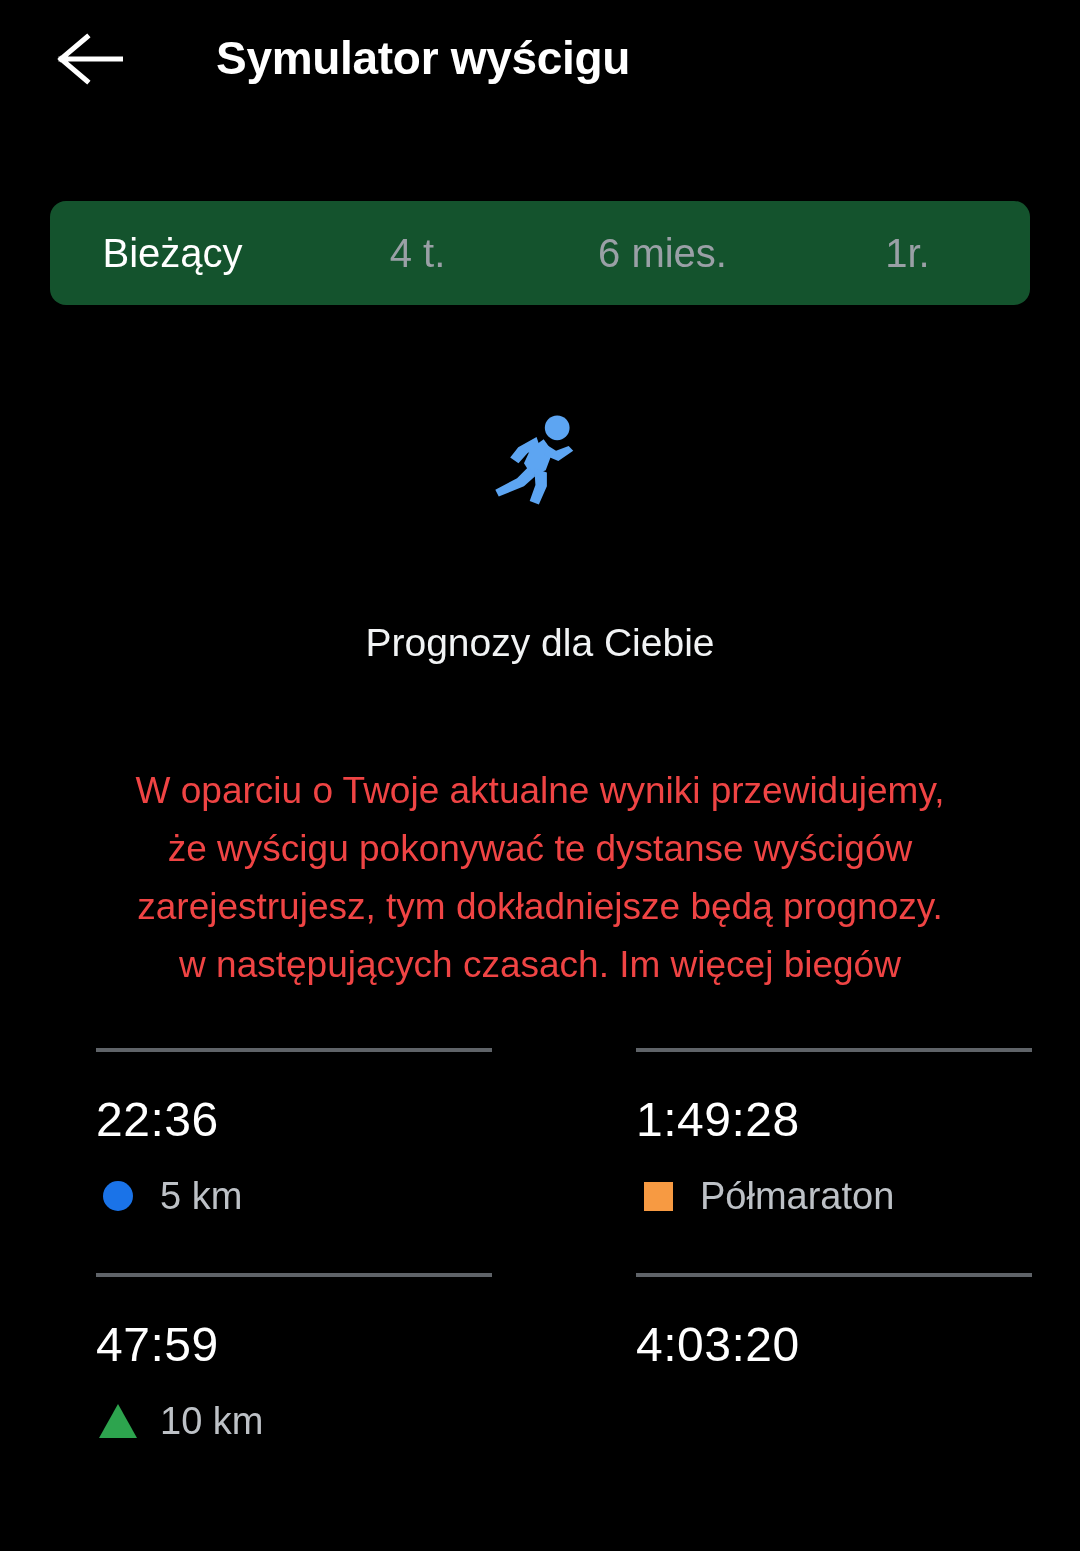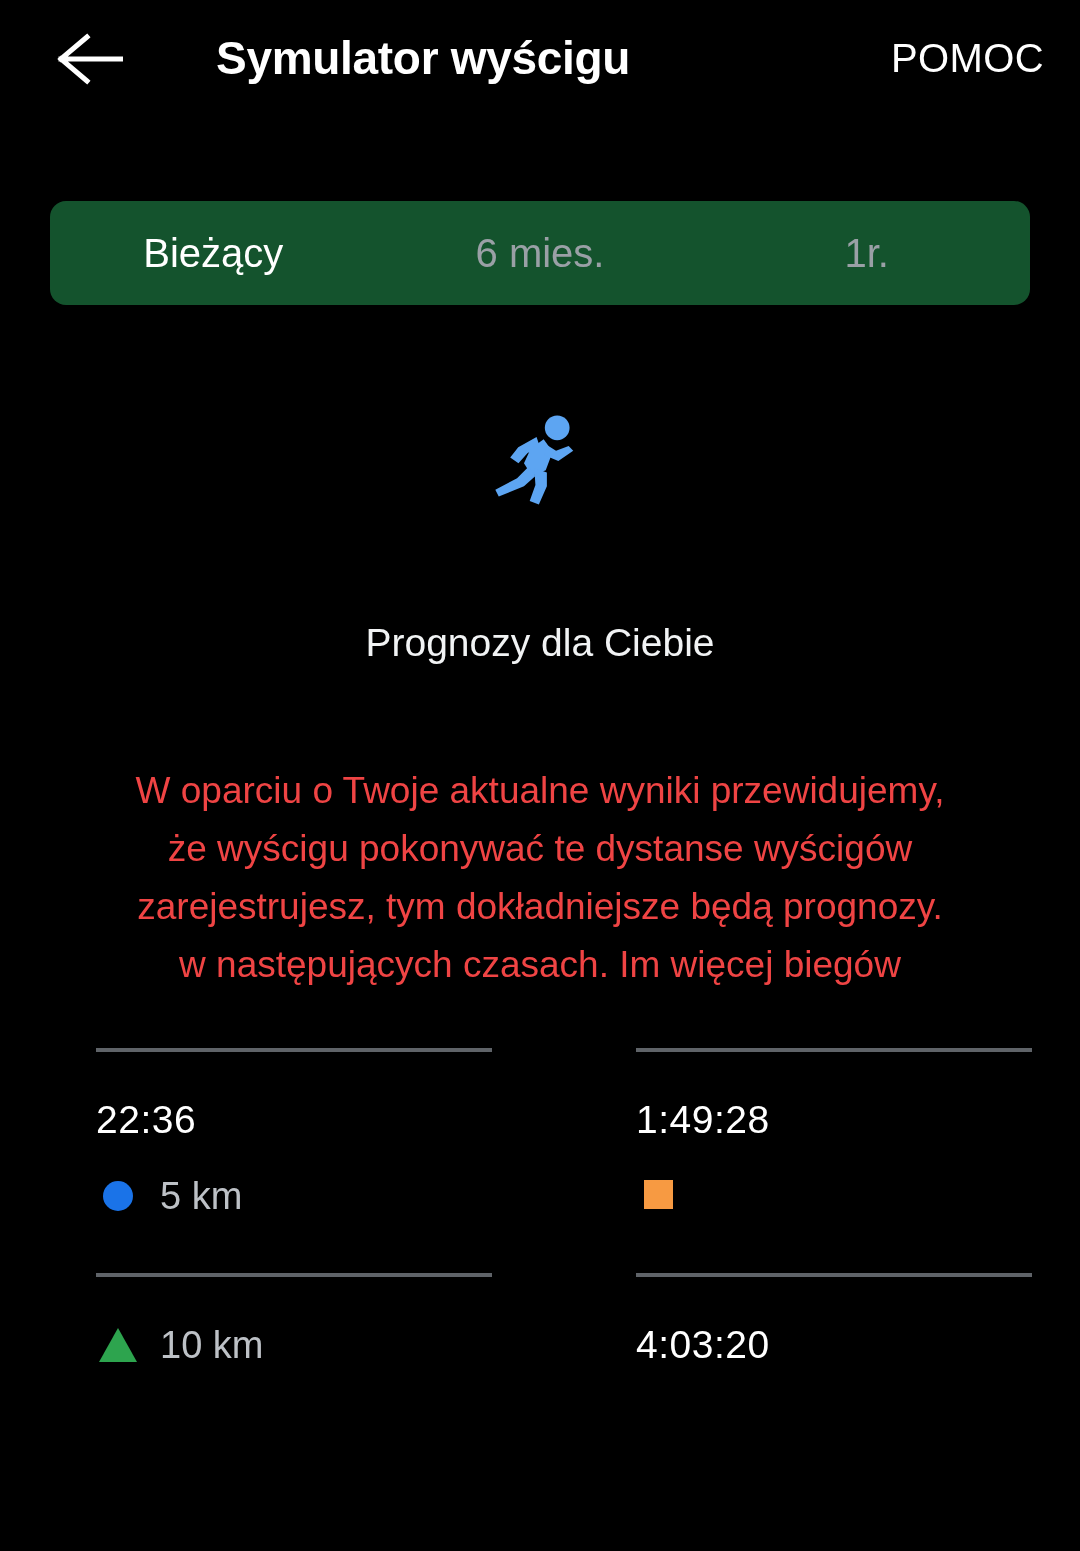--- a/index.html
+++ b/index.html
@@ -153,21 +153,21 @@
   .pred-cell .divider {
     position: absolute;
     left: 96px;
     top: 0;
     width: 396px;
     height: 4px;
     background: #5f6368;
   }
 
   .pred-time {
-    font-size: 39px;
+    font-size: 48px;
     line-height: 76px;
     color: #ffffff;
     font-weight: normal;
     letter-spacing: 0.5px;
   }
 
   .pred-label-row {
     display: flex;
     align-items: center;
     margin-top: 14px;
@@ -197,25 +197,25 @@
 
   <div class="header">
     <div class="back-button">
       <span>
         <svg width="66" height="52" viewBox="0 0 66 52" aria-hidden="true">
           <path d="M4 26 L30 4 M4 26 L30 48 M4 26 L64 26" stroke="#ffffff" stroke-width="5" fill="none" stroke-linecap="square" stroke-linejoin="miter"></path>
         </svg>
       </span>
     </div>
     <div class="header-title">Symulator wyścigu</div>
-    <div class="help-button">POMOC</div>
   </div>
 
   <div class="tabbar">
     <div class="tab active">Bieżący</div>
+    <div class="tab">4 t.</div>
     <div class="tab">6 mies.</div>
     <div class="tab">1r.</div>
   </div>
 
   <div class="runner-icon">
     <svg width="110" height="110" viewBox="0 0 48 48" aria-hidden="true">
       <circle cx="31.5" cy="9.5" r="5.4" fill="#5DA5F2"></circle>
       <path d="M22.5 13.5 L14.5 18.0 L11.0 22.5 L14.6 25.0 L18.6 20.5 L24.0 18.0 Z" fill="#5DA5F2"></path>
       <path d="M25.6 14.5 L20.0 18.5 L17.0 25.0 L20.5 30.5 L26.5 28.0 L29.5 20.0 Z" fill="#5DA5F2"></path>
       <path d="M27.0 17.0 L31.0 19.5 L36.5 17.5 L38.5 19.5 L32.0 24.0 L26.0 21.5 Z" fill="#5DA5F2"></path>
@@ -252,29 +252,31 @@
 
       <div class="pred-cell">
         <div class="divider"></div>
         <div class="pred-time">1:49:28</div>
         <div class="pred-label-row">
           <span class="marker">
             <svg width="29" height="29" viewBox="0 0 29 29" aria-hidden="true">
               <rect x="0" y="0" width="29" height="29" fill="#F79A42"></rect>
             </svg>
           </span>
+          <span class="pred-label">Półmaraton</span>
         </div>
       </div>
 
     </div>
 
     <div class="pred-row">
 
       <div class="pred-cell">
         <div class="divider"></div>
+        <div class="pred-time">47:59</div>
         <div class="pred-label-row">
           <span class="marker">
             <svg width="38" height="34" viewBox="0 0 38 34" aria-hidden="true">
               <path d="M19 0 L38 34 L0 34 Z" fill="#2DA44E"></path>
             </svg>
           </span>
           <span class="pred-label">10 km</span>
         </div>
       </div>
 

